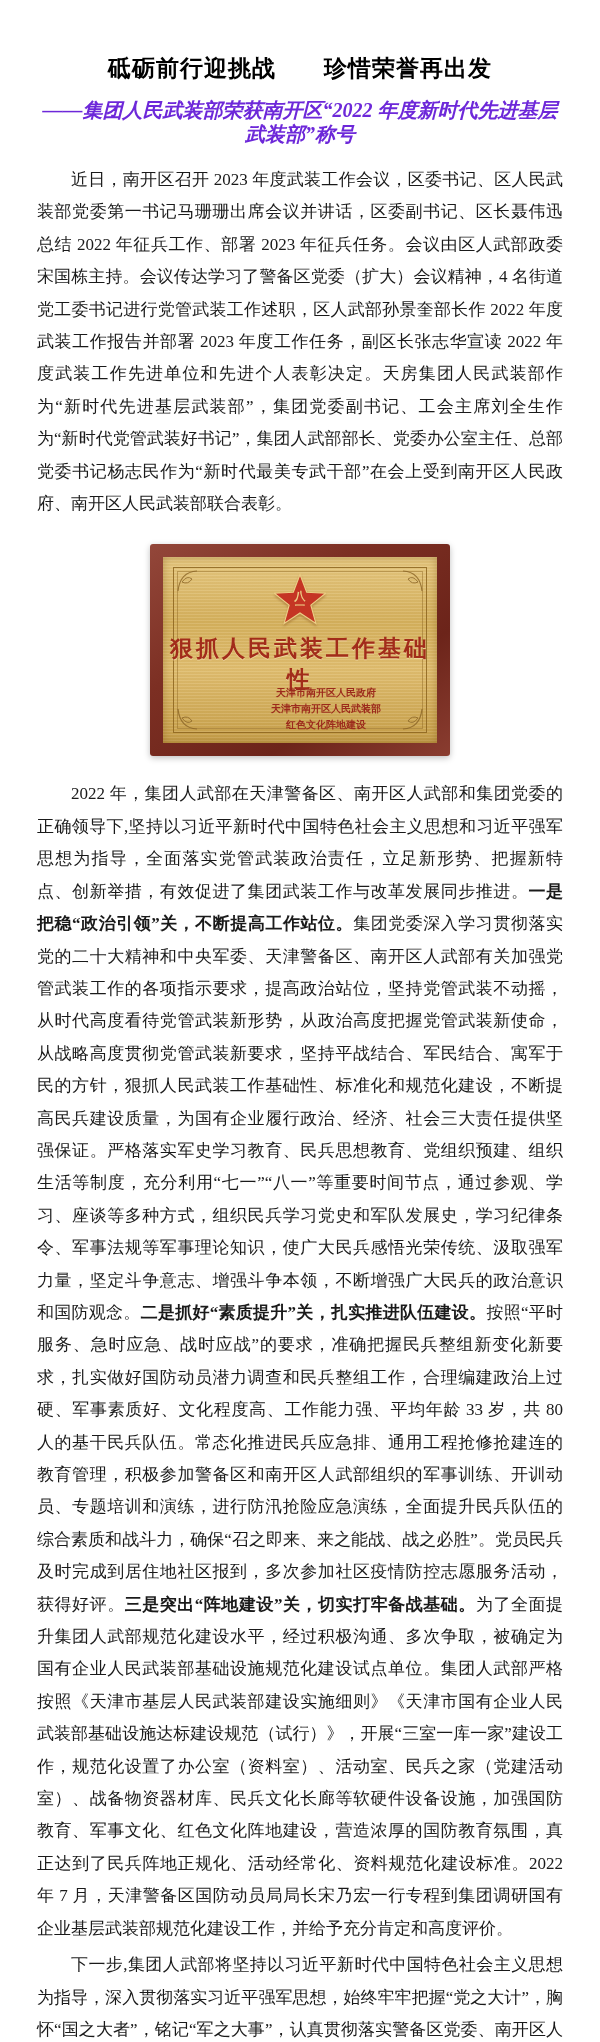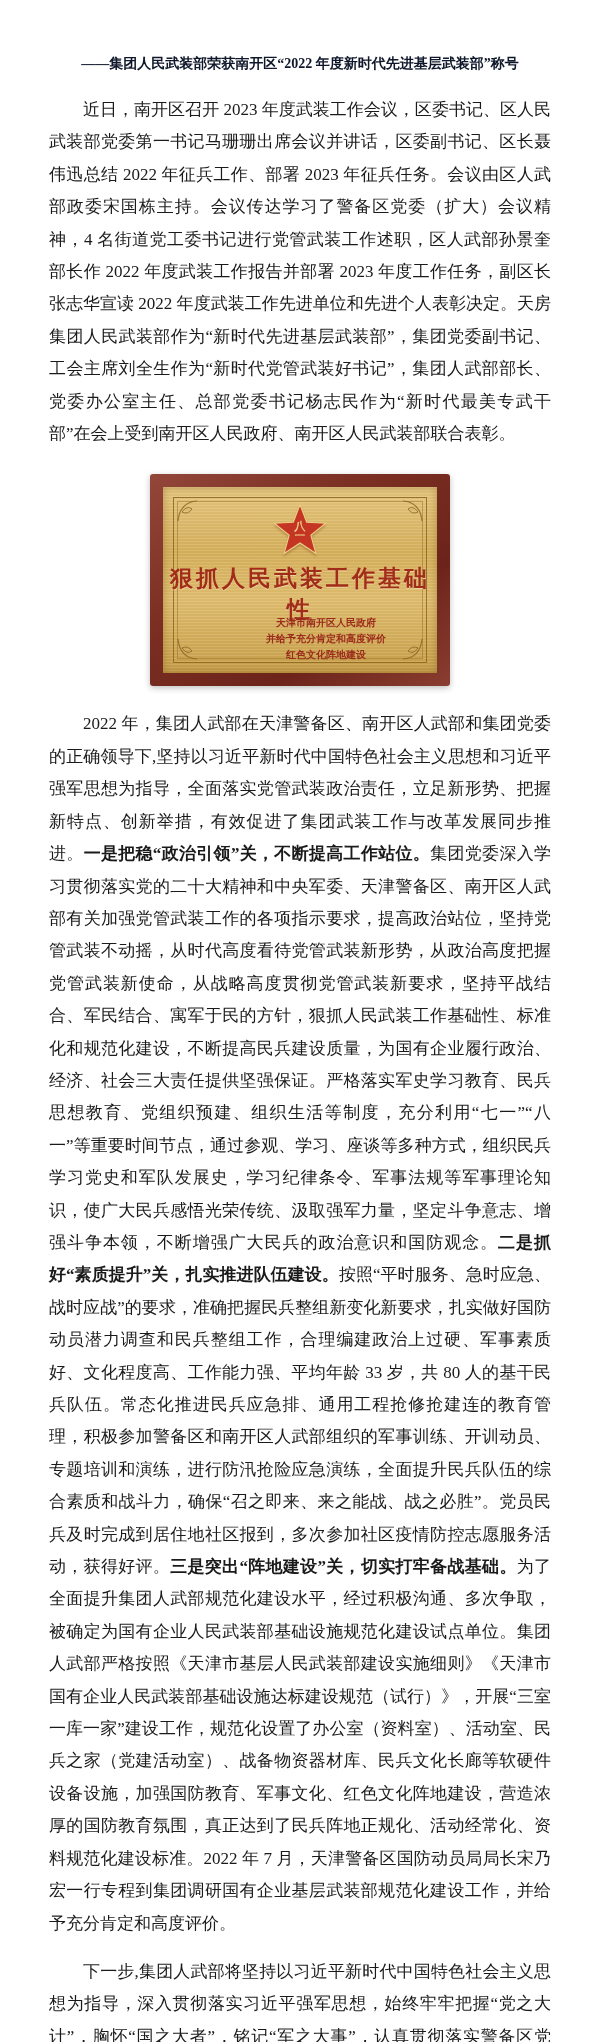--- a/index.html
+++ b/index.html
@@ -6,26 +6,26 @@
   .page{
     width:600px;height:2042px;overflow:hidden;background:#ffffff;
     box-sizing:border-box;padding:52px 33px 20px 33px;
     font-family:"Liberation Serif","DejaVu Serif",serif;color:#1c1c1c;
   }
   .doc-title{
     font-size:23px;font-weight:bold;text-align:center;color:#000;
     line-height:34px;margin:0 0 12px 0;letter-spacing:1px;
   }
   .doc-subtitle{
-    font-size:14px;font-weight:600;text-align:center;color:#0f172a;
-    line-height:24px;margin:0 0 18px 0;
+    font-size:20px;font-weight:600;text-align:center;color:#6d28d9;
+    line-height:24px;margin:0 0 18px 0;font-style:italic;
   }
   .body-p{
     font-size:17px;line-height:32.4px;text-align:justify;text-indent:2em;
-    margin:16px;color:#1a1a1a;
+    margin:4px;color:#1a1a1a;
   }
   .em-run{font-weight:bold;}
   
   .photo{margin:24px auto 22px auto;width:300px;}
   .plaque{
     width:300px;height:212px;box-sizing:border-box;padding:13px;
     background:linear-gradient(145deg,#93473a 0%,#7c2f23 35%,#6c241a 70%,#8a3d30 100%);
     border-radius:3px;box-shadow:0 2px 6px rgba(0,0,0,0.25);
     position:relative;
   }
@@ -57,20 +57,21 @@
   .issuer{
     position:absolute;top:128px;right:26px;width:170px;text-align:center;
     color:#9c2a1c;font-size:10px;line-height:16px;font-weight:bold;
   }
 </style>
 </head>
 <body>
 
 <div class="page">
 
+  <h1 class="doc-title">砥砺前行迎挑战　　珍惜荣誉再出发</h1>
 
   <div class="doc-subtitle">——集团人民武装部荣获南开区“2022 年度新时代先进基层武装部”称号</div>
 
   <p class="body-p">近日，南开区召开 2023 年度武装工作会议，区委书记、区人民武装部党委第一书记马珊珊出席会议并讲话，区委副书记、区长聂伟迅总结 2022 年征兵工作、部署 2023 年征兵任务。会议由区人武部政委宋国栋主持。会议传达学习了警备区党委（扩大）会议精神，4 名街道党工委书记进行党管武装工作述职，区人武部孙景奎部长作 2022 年度武装工作报告并部署 2023 年度工作任务，副区长张志华宣读 2022 年度武装工作先进单位和先进个人表彰决定。天房集团人民武装部作为“新时代先进基层武装部”，集团党委副书记、工会主席刘全生作为“新时代党管武装好书记”，集团人武部部长、党委办公室主任、总部党委书记杨志民作为“新时代最美专武干部”在会上受到南开区人民政府、南开区人民武装部联合表彰。</p>
 
   <figure class="photo" style="margin-left:auto;margin-right:auto;">
     <div class="plaque">
       <div class="plate">
         <div class="frame f1"></div>
         <div class="frame f2"></div>
@@ -105,21 +106,21 @@
             <polygon points="50,3 62.9,37.2 99.5,38.9 70.9,61.8 80.6,97.1 50,77 19.4,97.1 29.1,61.8 0.5,38.9 37.1,37.2" fill="#c53524" stroke="#eccf86" stroke-width="2.2"></polygon>
             <text x="50" y="52" text-anchor="middle" font-size="22" font-weight="bold" fill="#eccf86" font-family="'Liberation Serif',serif">八</text>
             <text x="50" y="70" text-anchor="middle" font-size="20" font-weight="bold" fill="#eccf86" font-family="'Liberation Serif',serif">一</text>
           </svg>
         </span>
 
         <div class="plate-title">狠抓人民武装工作基础性</div>
 
         <div class="issuer">
           <div>天津市南开区人民政府</div>
-          <div>并给予充分肯定和高度评价</div>
+          <div>天津市南开区人民武装部</div>
           <div>红色文化阵地建设</div>
         </div>
       </div>
     </div>
   </figure>
 
   <p class="body-p">
     <span>2022 年，集团人武部在天津警备区、南开区人武部和集团党委的正确领导下,坚持以习近平新时代中国特色社会主义思想和习近平强军思想为指导，全面落实党管武装政治责任，立足新形势、把握新特点、创新举措，有效促进了集团武装工作与改革发展同步推进。</span><span class="em-run">一是把稳“政治引领”关，不断提高工作站位。</span><span>集团党委深入学习贯彻落实党的二十大精神和中央军委、天津警备区、南开区人武部有关加强党管武装工作的各项指示要求，提高政治站位，坚持党管武装不动摇，从时代高度看待党管武装新形势，从政治高度把握党管武装新使命，从战略高度贯彻党管武装新要求，坚持平战结合、军民结合、寓军于民的方针，狠抓人民武装工作基础性、标准化和规范化建设，不断提高民兵建设质量，为国有企业履行政治、经济、社会三大责任提供坚强保证。严格落实军史学习教育、民兵思想教育、党组织预建、组织生活等制度，充分利用“七一”“八一”等重要时间节点，通过参观、学习、座谈等多种方式，组织民兵学习党史和军队发展史，学习纪律条令、军事法规等军事理论知识，使广大民兵感悟光荣传统、汲取强军力量，坚定斗争意志、增强斗争本领，不断增强广大民兵的政治意识和国防观念。</span><span class="em-run">二是抓好“素质提升”关，扎实推进队伍建设。</span><span>按照“平时服务、急时应急、战时应战”的要求，准确把握民兵整组新变化新要求，扎实做好国防动员潜力调查和民兵整组工作，合理编建政治上过硬、军事素质好、文化程度高、工作能力强、平均年龄 33 岁，共 80 人的基干民兵队伍。常态化推进民兵应急排、通用工程抢修抢建连的教育管理，积极参加警备区和南开区人武部组织的军事训练、开训动员、专题培训和演练，进行防汛抢险应急演练，全面提升民兵队伍的综合素质和战斗力，确保“召之即来、来之能战、战之必胜”。党员民兵及时完成到居住地社区报到，多次参加社区疫情防控志愿服务活动，获得好评。</span><span class="em-run">三是突出“阵地建设”关，切实打牢备战基础。</span><span>为了全面提升集团人武部规范化建设水平，经过积极沟通、多次争取，被确定为国有企业人民武装部基础设施规范化建设试点单位。集团人武部严格按照《天津市基层人民武装部建设实施细则》《天津市国有企业人民武装部基础设施达标建设规范（试行）》，开展“三室一库一家”建设工作，规范化设置了办公室（资料室）、活动室、民兵之家（党建活动室）、战备物资器材库、民兵文化长廊等软硬件设备设施，加强国防教育、军事文化、红色文化阵地建设，营造浓厚的国防教育氛围，真正达到了民兵阵地正规化、活动经常化、资料规范化建设标准。2022 年 7 月，天津警备区国防动员局局长宋乃宏一行专程到集团调研国有企业基层武装部规范化建设工作，并给予充分肯定和高度评价。</span>
   </p>
 

